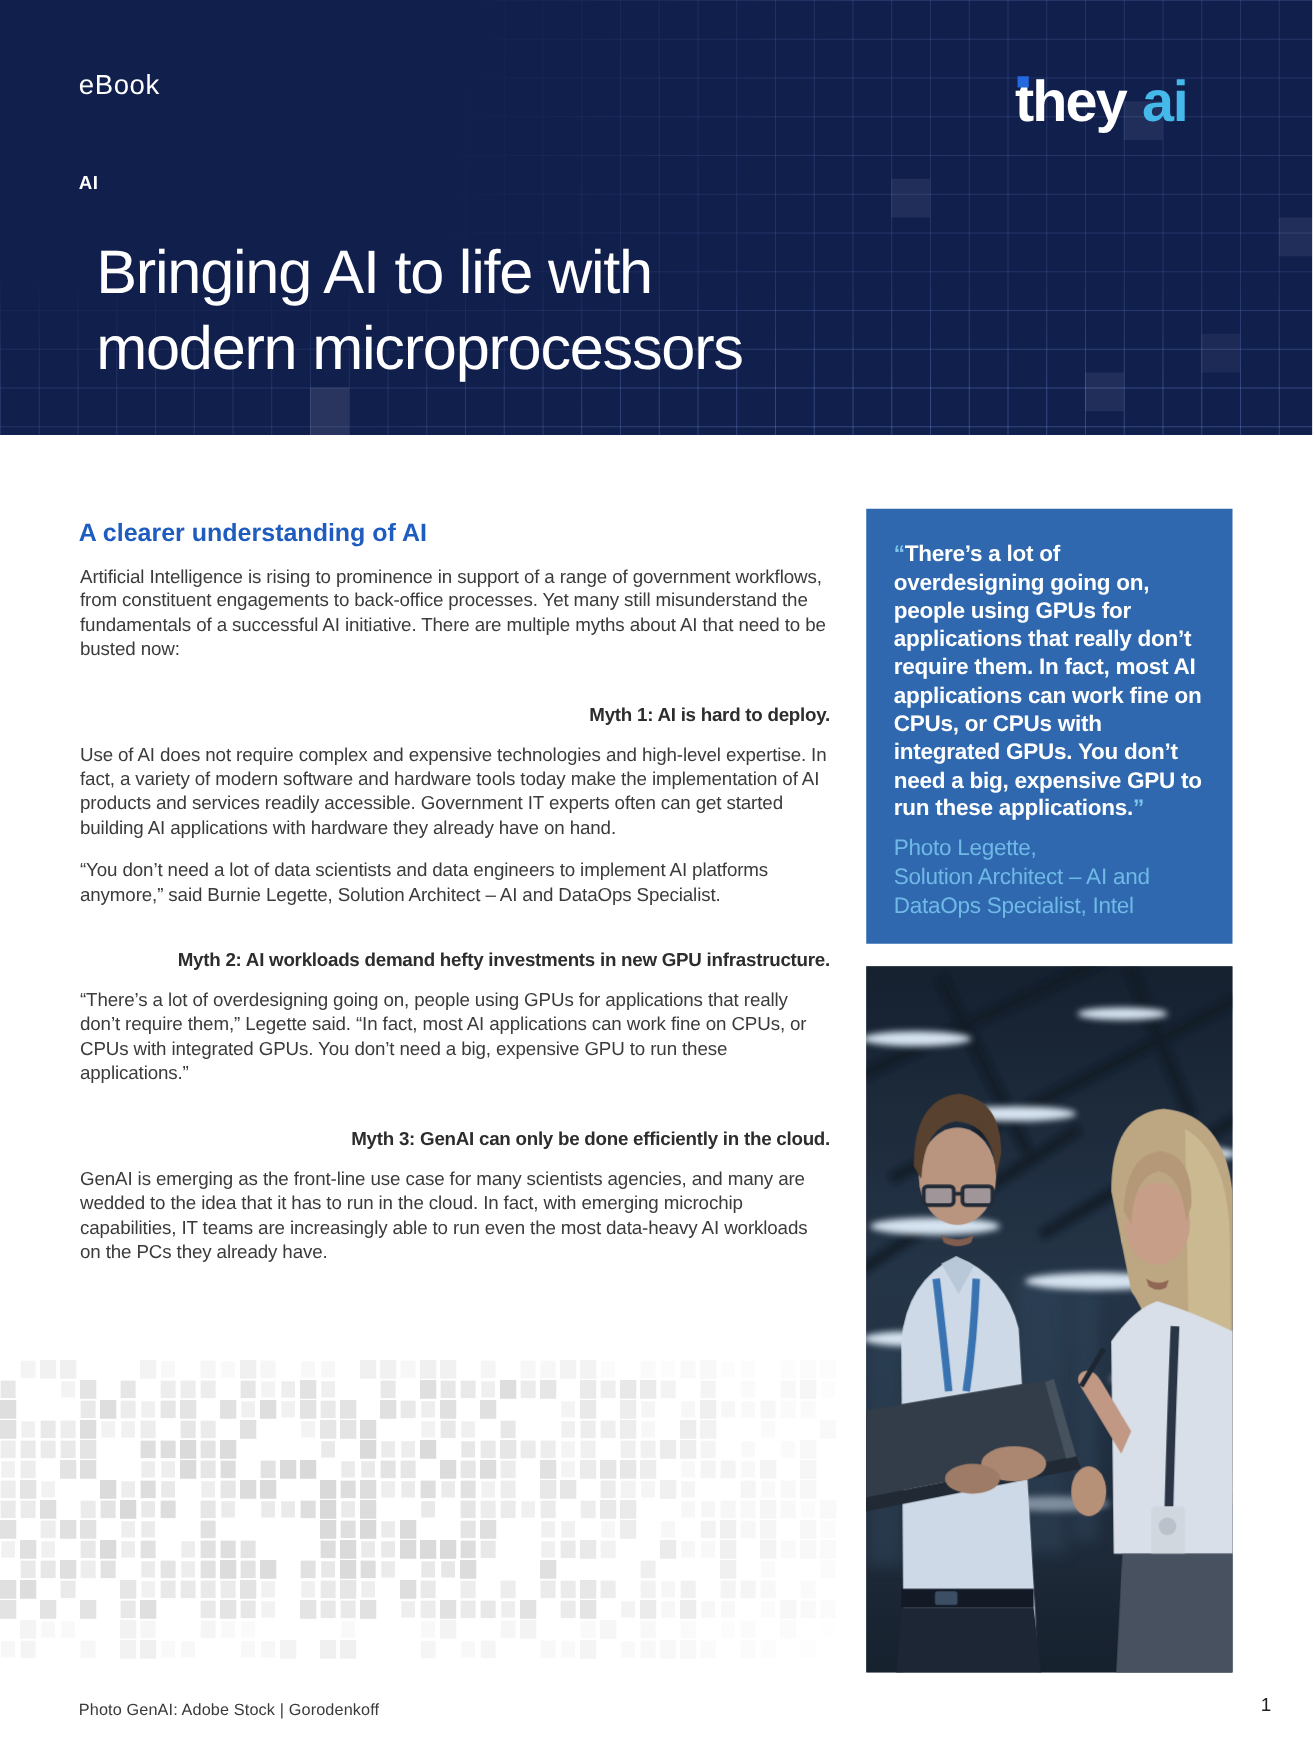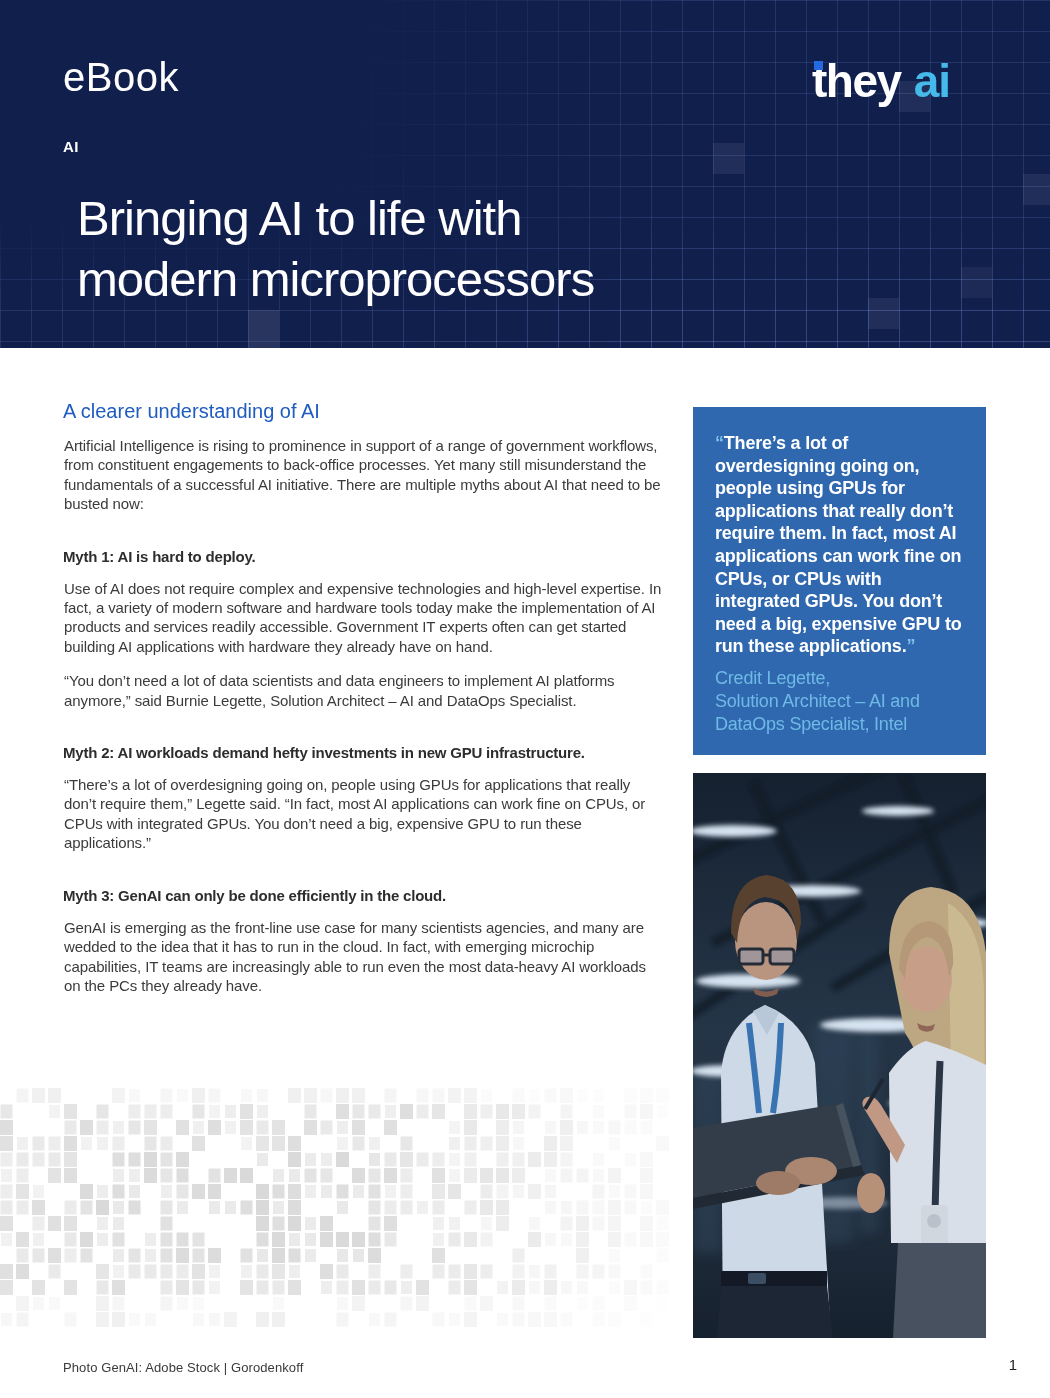--- a/index.html
+++ b/index.html
@@ -12,33 +12,33 @@
   .hero-grid,.hero-grid-b{position:absolute;inset:0;pointer-events:none;
     background-image:
       linear-gradient(rgba(110,140,210,0.20) 1px, transparent 1px),
       linear-gradient(90deg, rgba(110,140,210,0.20) 1px, transparent 1px);
     background-size:31px 31px;}
   .hero-grid{-webkit-mask-image:linear-gradient(100deg, transparent 32%, #000 62%);
              mask-image:linear-gradient(100deg, transparent 32%, #000 62%);}
   .hero-grid-b{-webkit-mask-image:linear-gradient(to top, #000 10%, transparent 38%);
                mask-image:linear-gradient(to top, #000 10%, transparent 38%);}
   .hcell{position:absolute;background:rgba(255,255,255,0.07);width:31px;height:31px;}
-  .eyebrow{position:absolute;left:63px;top:55px;color:#fff;font-size:40px;font-weight:300;letter-spacing:0.5px;}
+  .eyebrow{position:absolute;left:63px;top:55px;color:#fff;font-size:22px;font-weight:300;letter-spacing:0.5px;}
   .category{position:absolute;left:63px;top:138px;color:#fff;font-size:15px;font-weight:700;letter-spacing:0.3px;}
   .hero-title{position:absolute;left:61px;top:172px;color:#fff;font-size:49px;font-weight:300;
     line-height:61px;letter-spacing:-1px;margin:16px;}
   .logo{position:absolute;top:52px;right:100px;display:flex;align-items:flex-start;}
   .logo-intel{position:relative;color:#fff;font-size:46px;font-weight:600;letter-spacing:-1.5px;line-height:58px;}
   .logo-idot{position:absolute;left:2px;top:9px;width:9px;height:9px;background:var(--c-logo_dot,#2569E0);}
   .logo-ai{color:var(--c-logo_ai,#45B9EA);font-size:46px;font-weight:600;letter-spacing:-1px;line-height:58px;margin-left:13px;}
   
   .article{position:absolute;left:63px;top:399px;width:601px;}
-  .article h2{font-size:20px;line-height:24px;font-weight:400;color:var(--c-heading,#1F5CC0);margin:0 0 13px;}
+  .article h2{font-size:20px;line-height:24px;font-weight:700;color:var(--c-heading,#1F5CC0);margin:16px 0 13px;}
   .article p{font-size:15px;line-height:19.4px;letter-spacing:-0.1px;color:#3B3B3B;margin:0 1px 15px;}
-  .article h3{font-size:15px;line-height:19px;font-weight:700;letter-spacing:-0.2px;color:#2D2D2D;margin:33px 0 13px;}
+  .article h3{font-size:15px;line-height:19px;font-weight:700;letter-spacing:-0.2px;color:#2D2D2D;margin:33px 0 13px;text-align:right;}
   
   .pullquote{position:absolute;left:693px;top:407px;width:293px;height:348px;box-sizing:border-box;
     background:var(--c-quote_bg,#2F68AF);padding:25px 18px 0 22px;}
   .quote-text{margin:0;color:#fff;font-size:18px;line-height:22.6px;font-weight:700;letter-spacing:-0.2px;}
   .qmark{color:var(--c-quote_accent,#7CC4EA);}
   .attribution{margin-top:9px;color:var(--c-attrib,#6FB9E6);font-size:18px;line-height:23px;font-weight:500;letter-spacing:-0.2px;}
   
   .photo{position:absolute;left:693px;top:773px;width:293px;height:565px;overflow:hidden;background:#1b2530;}
   .photo svg{display:block;width:100%;height:100%;}
   
@@ -88,21 +88,21 @@
     <h3>Myth 2: AI workloads demand hefty investments in new GPU infrastructure.</h3>
     <p>“There’s a lot of overdesigning going on, people using GPUs for applications that really don’t require them,” Legette said. “In fact, most AI applications can work fine on CPUs, or CPUs with integrated GPUs. You don’t need a big, expensive GPU to run these applications.”</p>
 
     <h3>Myth 3: GenAI can only be done efficiently in the cloud.</h3>
     <p>GenAI is emerging as the front-line use case for many scientists agencies, and many are wedded to the idea that it has to run in the cloud. In fact, with emerging microchip capabilities, IT teams are increasingly able to run even the most data-heavy AI workloads on the PCs they already have.</p>
   </main>
 
   <aside class="pullquote">
     <p class="quote-text"><span class="qmark">“</span><span>There’s a lot of overdesigning going on, people using GPUs for applications that really don’t require them. In fact, most AI applications can work fine on CPUs, or CPUs with integrated GPUs. You don’t need a big, expensive GPU to run these applications.</span><span class="qmark">”</span></p>
     <div class="attribution">
-      <div>Credit Legette,</div>
+      <div>Photo Legette,</div>
       <div>Solution Architect – AI and</div>
       <div>DataOps Specialist, Intel</div>
     </div>
   </aside>
 
   <figure class="photo" style="margin:0">
     <svg viewBox="0 0 293 565" preserveAspectRatio="none">
       <defs>
         <linearGradient id="pbg" x1="0" y1="0" x2="0" y2="1">
           <stop offset="0" stop-color="#131c27"></stop>

